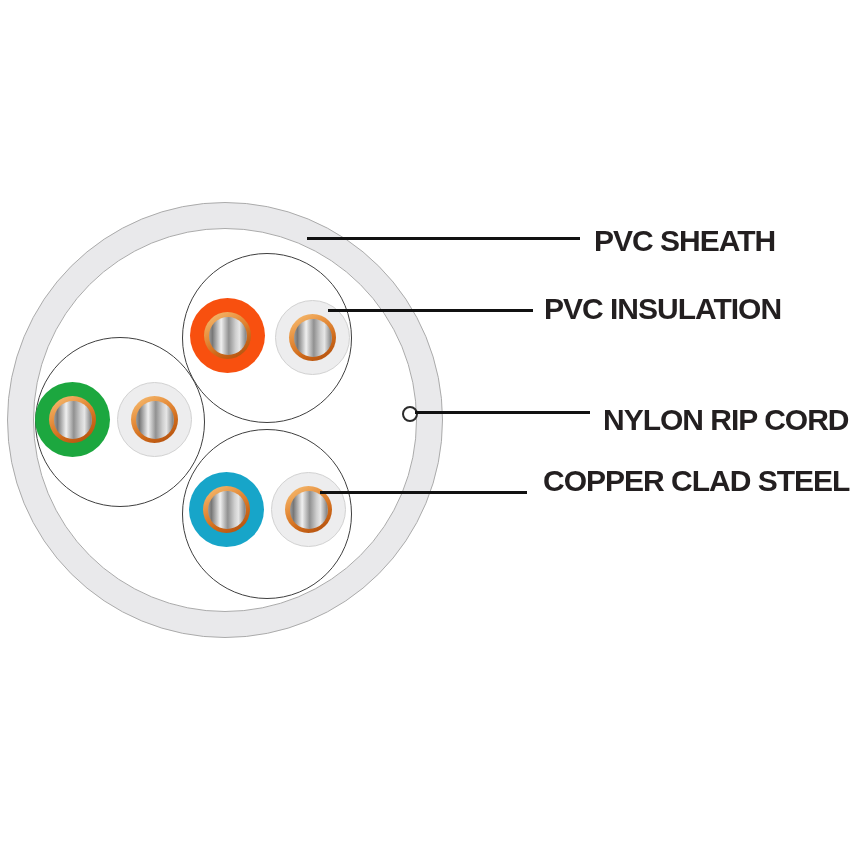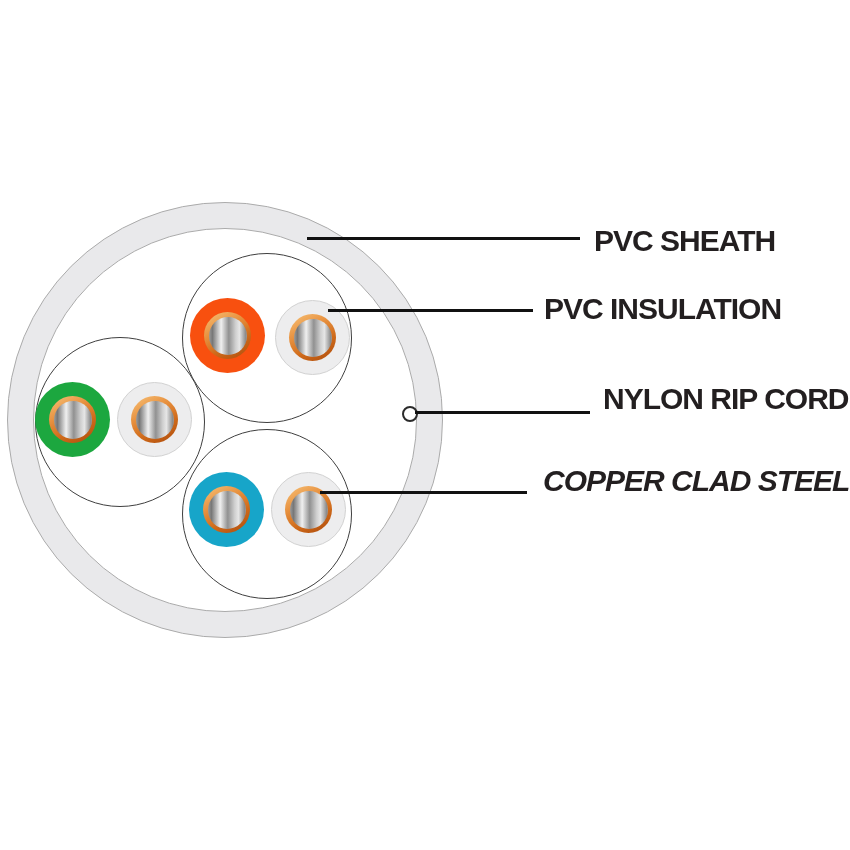--- a/index.html
+++ b/index.html
@@ -56,22 +56,22 @@
   .lead-ripcord{left:415px;top:411px;width:175px;}
   .lead-conductor{left:320px;top:491px;width:207px;}
 
   
   .label{
     position:absolute;font-size:30px;font-weight:700;letter-spacing:-1px;
     line-height:30px;white-space:nowrap;color:#231f20;
   }
   .lab-sheath{left:594px;top:226px;}
   .lab-insulation{left:544px;top:294px;}
-  .lab-ripcord{left:603px;top:384px;}
-  .lab-conductor{left:543px;top:466px;font-style:italic;}
+  .lab-ripcord{left:603px;top:405px;}
+  .lab-conductor{left:543px;top:466px;}
 </style>
 </head>
 <body>
 
 <div class="stage">
 
   <div class="circle sheath-outer" style="background: rgb(233, 233, 235);"></div>
   <div class="circle sheath-inner"></div>
 
   <div class="circle pair top"></div>

